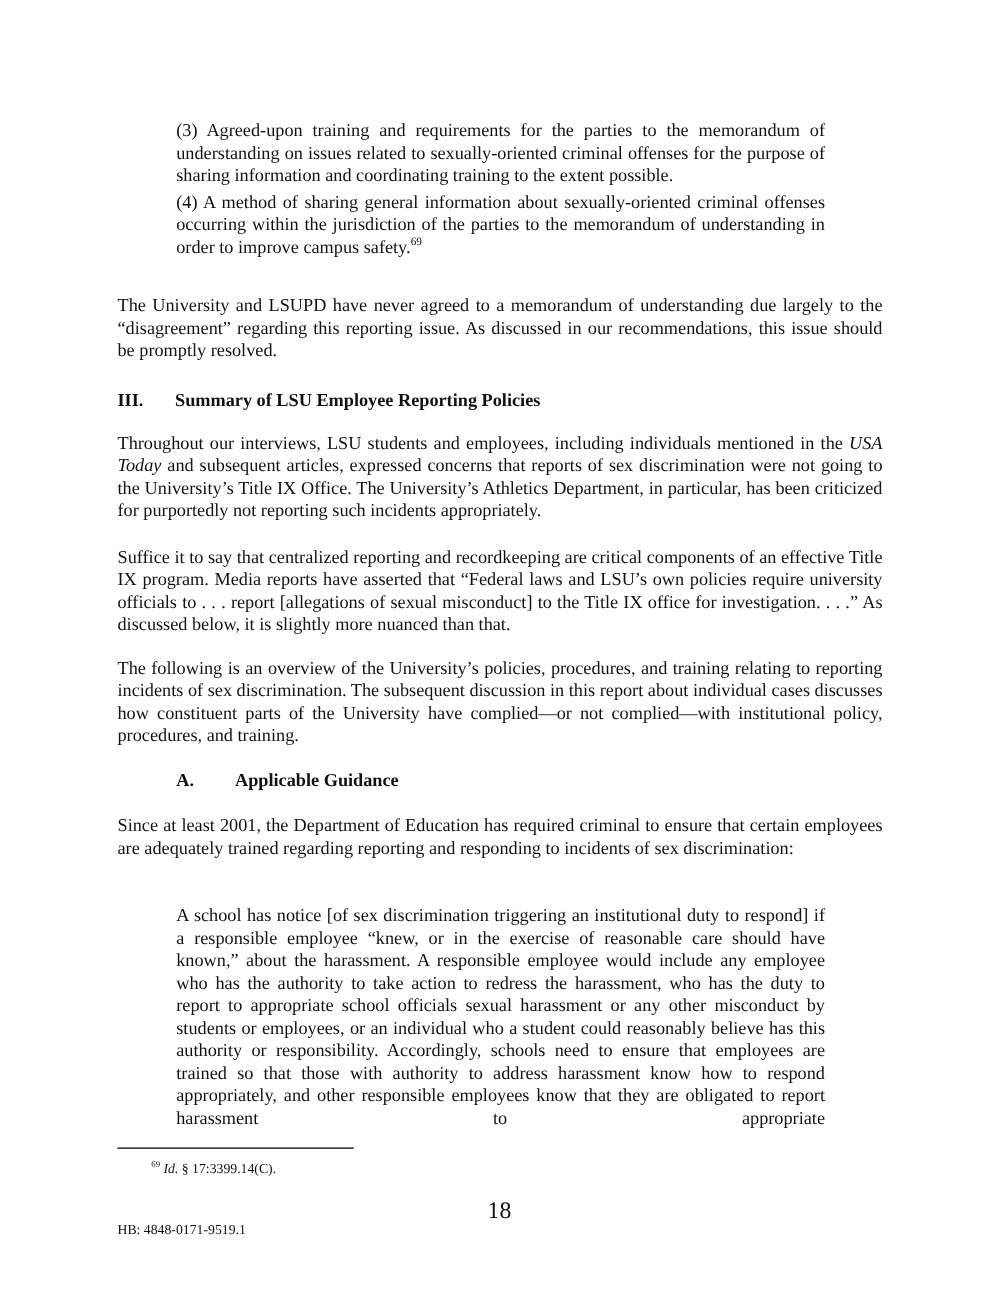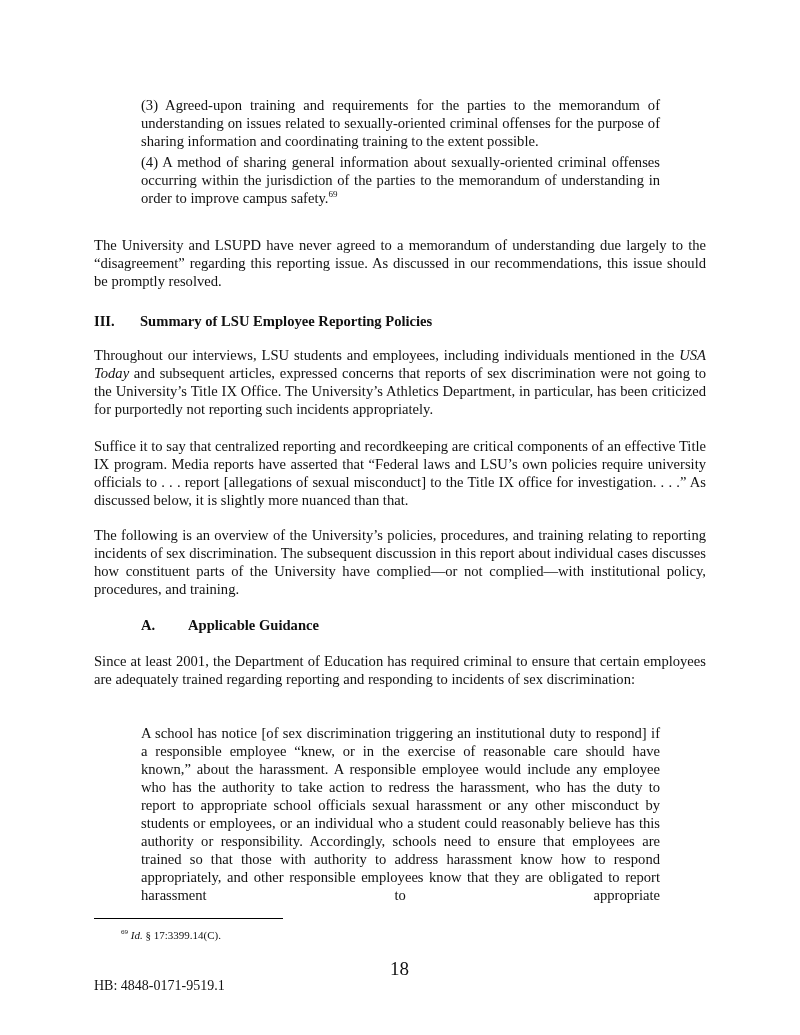--- a/index.html
+++ b/index.html
@@ -13,21 +13,21 @@
   .jl { text-align-last: justify; }
   .heading { position: absolute; font-weight: bold; line-height: 18px; }
   .num { display: inline-block; }
   sup { font-size: 9px; vertical-align: super; line-height: 0; }
   i { font-style: italic; }
   b { font-weight: normal; }
   .rule { position: absolute; left: 94px; top: 918px; width: 189px; height: 1px; background: #000; }
   .fn { position: absolute; left: 78px; top: 928px; font-size: 11px; line-height: 14px; margin-left: 43px; }
   .fn sup { font-size: 7px; }
   .pageno { position: absolute; left: 390px; top: 958px; font-size: 19px; }
-  .docid { position: absolute; left: 94px; top: 978px; font-size: 14px; }
+  .docid { position: absolute; left: 94px; top: 978px; font-size: 11px; }
 </style>
 </head>
 <body>
 
 <p class="p indent" style="top:96px;">
   <span>(3) Agreed-upon training and requirements for the parties to the memorandum of understanding on issues related to sexually-oriented criminal offenses for the purpose of sharing information and coordinating training to the extent possible.</span>
 </p>
 
 <p class="p indent" style="top:153px;">
   <span>(4) A method of sharing general information about sexually-oriented criminal offenses occurring within the jurisdiction of the parties to the memorandum of understanding in order to improve campus safety.</span><sup>69</sup>

